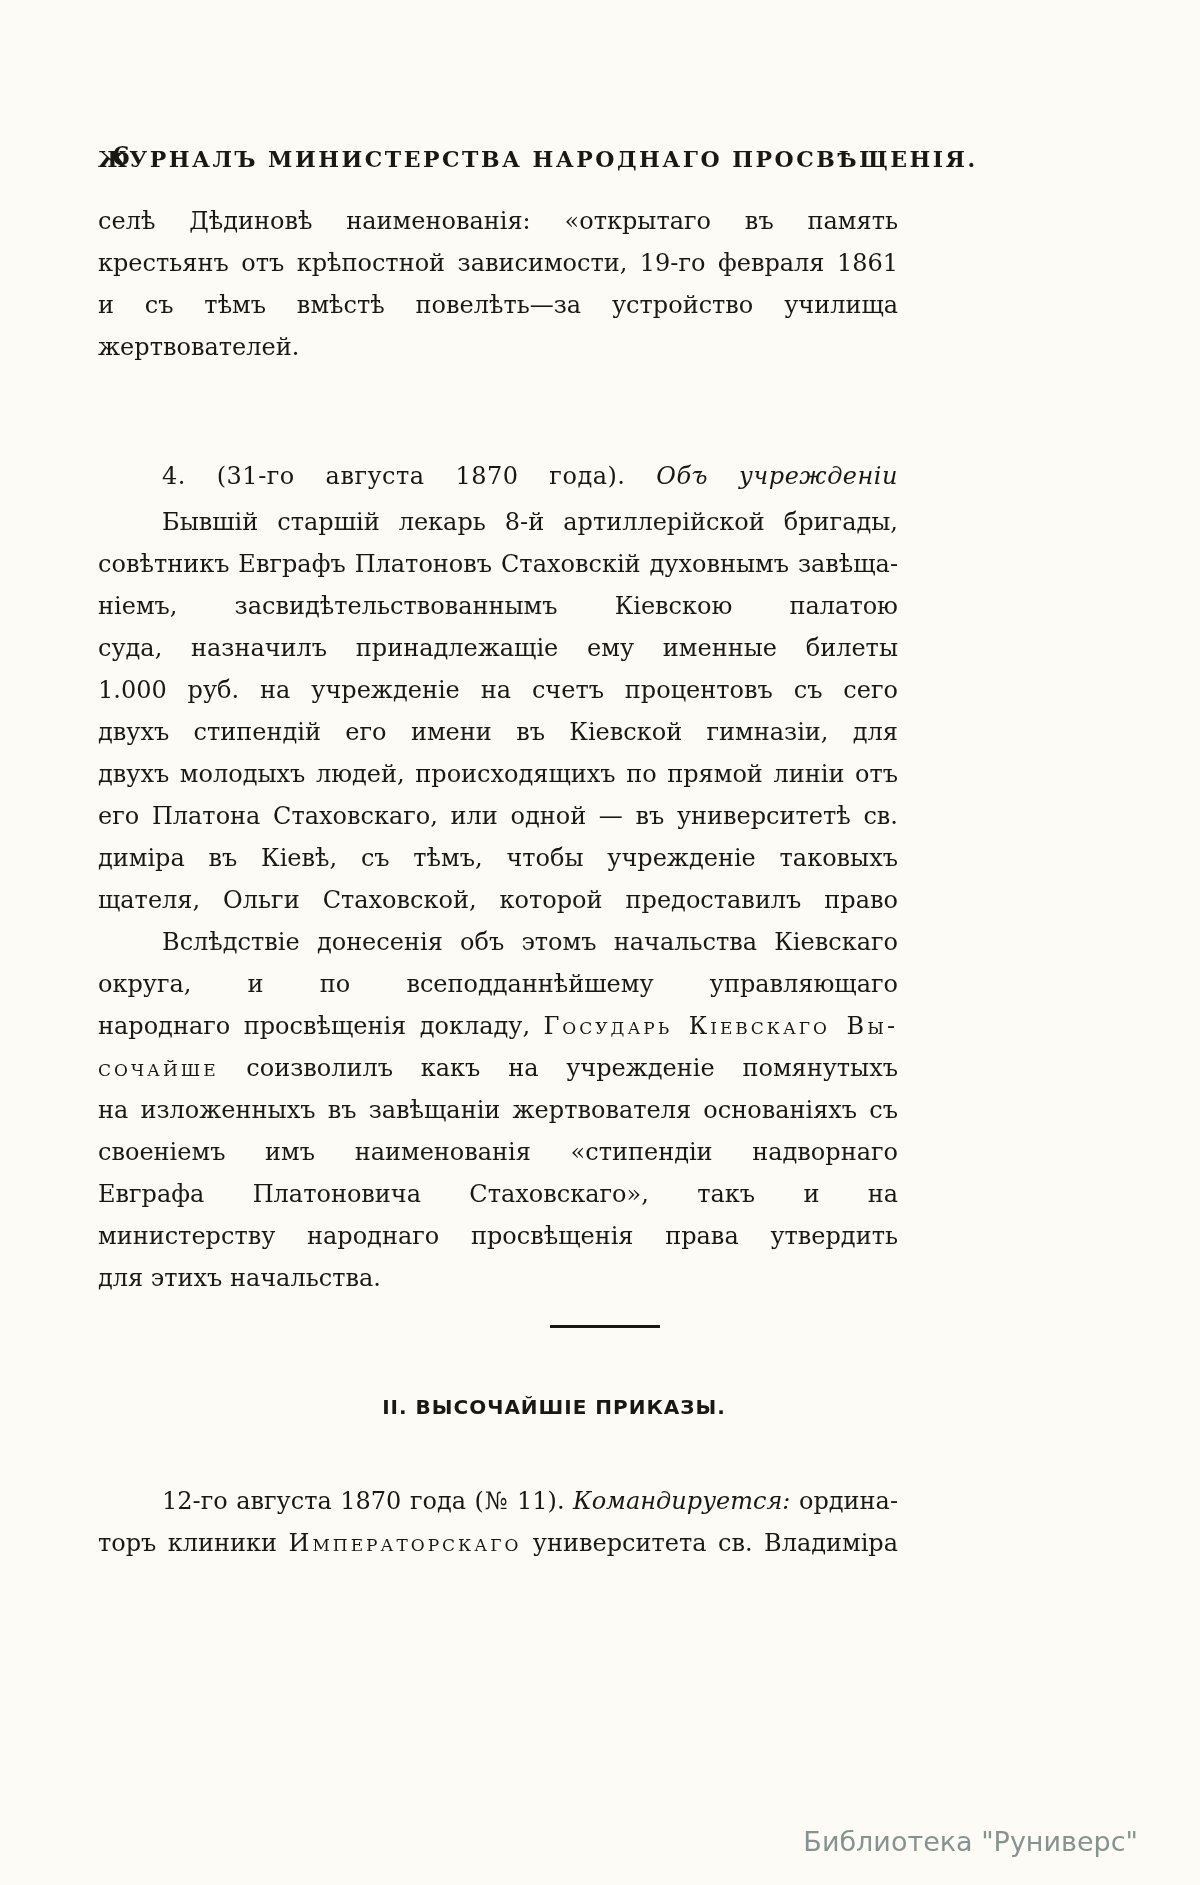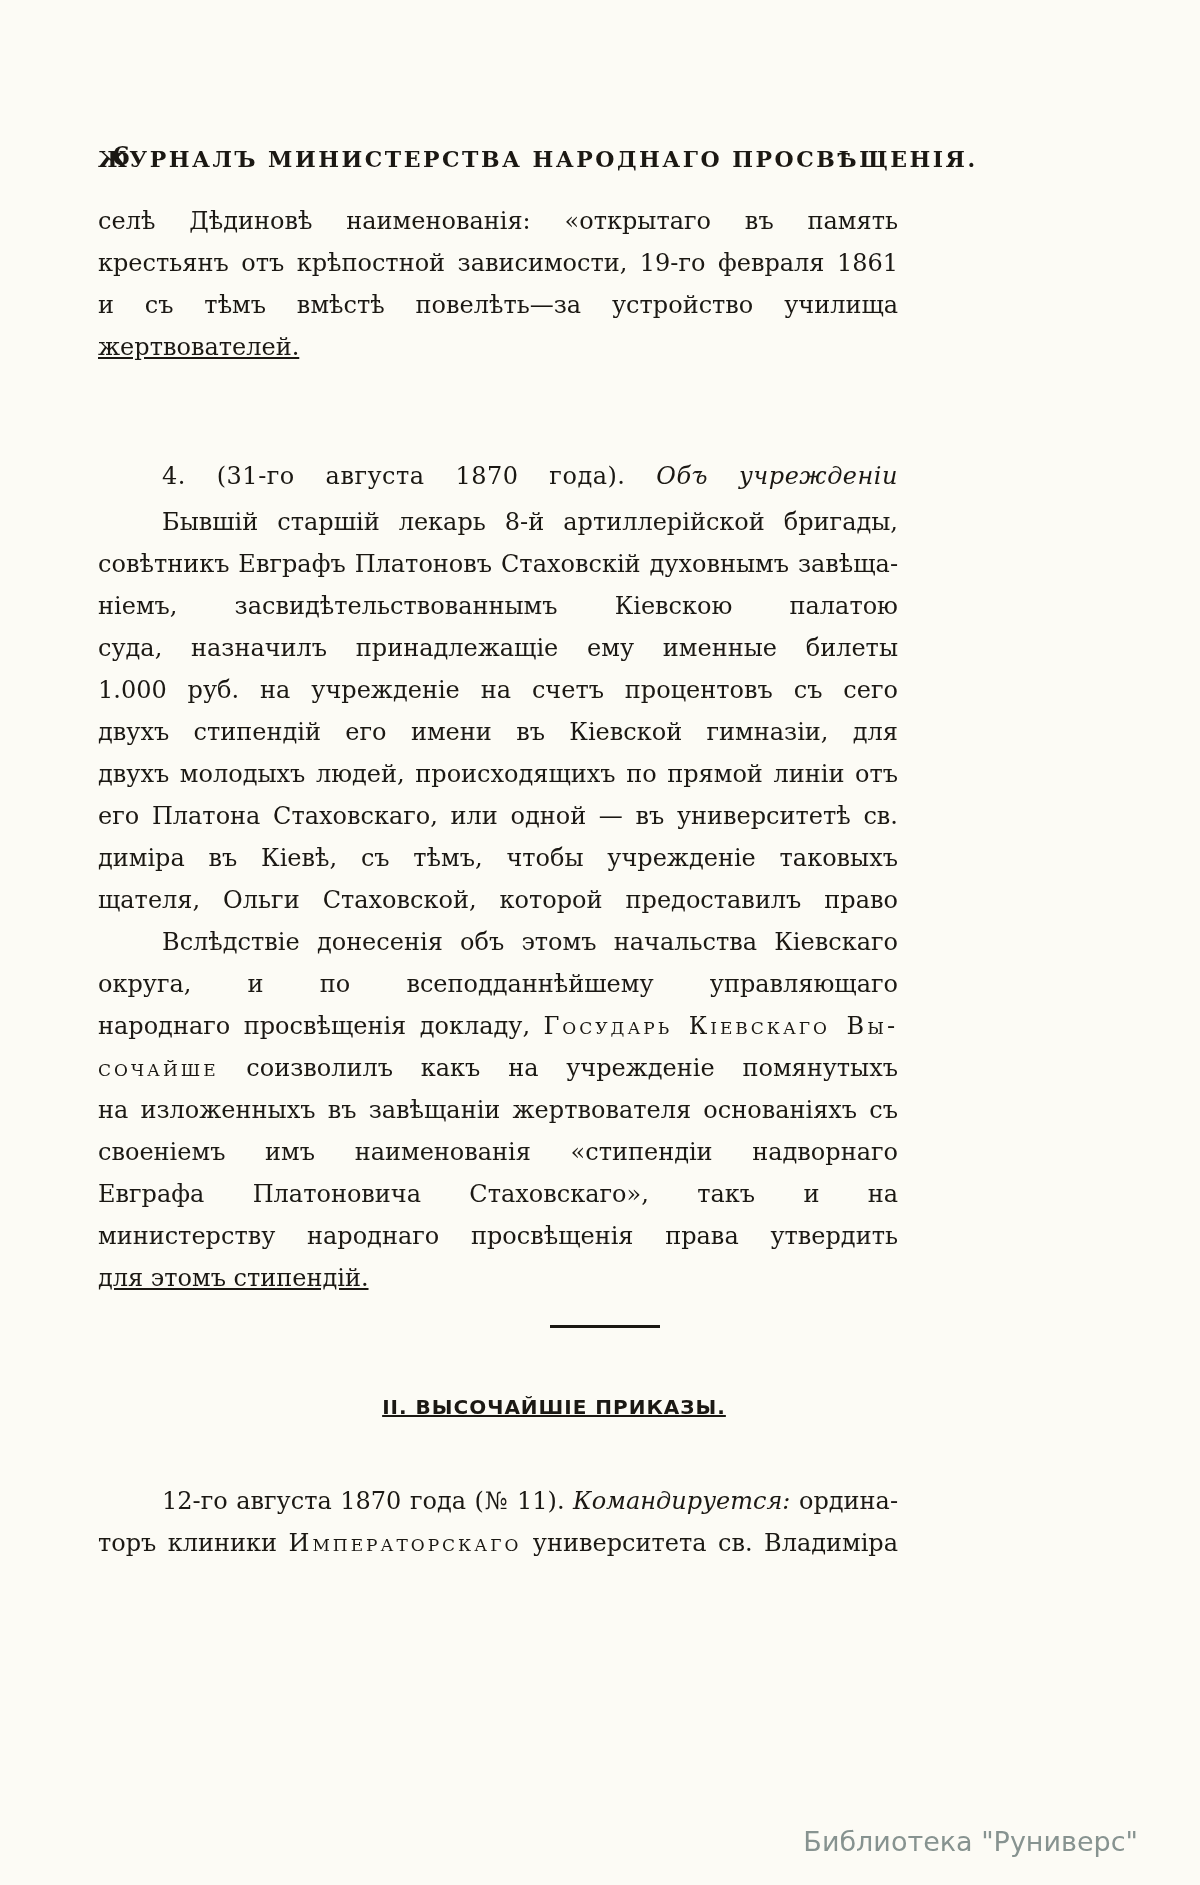--- a/index.html
+++ b/index.html
@@ -34,21 +34,21 @@
     font-size: 24px;
     line-height: 42px;
   }
   .para { margin: 0; }
   .ln {
     height: 42px;
     overflow: hidden;
     text-align: justify;
     text-align-last: justify;
   }
-  .ln.last { text-align-last: left; text-decoration: underline; }
+  .ln.last { text-align-last: left; }
   .para.indent .ln:first-child { text-indent: 64px; }
   .seg-i { font-style: italic; }
   .seg-sp { font-variant: small-caps; letter-spacing: 3px; }
   .para.heading { margin-top: 87px; margin-bottom: 4px; }
   .para.heading .ln { letter-spacing: 0.5px; }
   .rule {
     width: 110px;
     border-top: 3px solid #1a1712;
     margin: 26px 0 0 452px;
     height: 0;
@@ -106,21 +106,21 @@
       </div>
       <div class="para body indent">
         <div class="ln"><span class="seg-n">Вслѣдствіе донесенія объ этомъ начальства Кіевскаго учебнаго</span></div>
         <div class="ln"><span class="seg-n">округа, и по всеподданнѣйшему управляющаго министерствомъ</span></div>
         <div class="ln"><span class="seg-n">народнаго просвѣщенія докладу, </span><span class="seg-sp">Государь Кіевскаго Вы-</span></div>
         <div class="ln"><span class="seg-sp">сочайше</span><span class="seg-n"> соизволилъ какъ на учрежденіе помянутыхъ стипендій</span></div>
         <div class="ln"><span class="seg-n">на изложенныхъ въ завѣщаніи жертвователя основаніяхъ съ при-</span></div>
         <div class="ln"><span class="seg-n">своеніемъ имъ наименованія «стипендіи надворнаго совѣтника</span></div>
         <div class="ln"><span class="seg-n">Евграфа Платоновича Стаховскаго», такъ и на предоставленіе</span></div>
         <div class="ln"><span class="seg-n">министерству народнаго просвѣщенія права утвердить положеніе</span></div>
-        <div class="ln last"><span class="seg-n">для этомъ стипендій.</span></div>
+        <div class="ln last"><span class="seg-n">для этихъ начальства.</span></div>
       </div>
       <div class="rule"></div>
       <div class="para section-title">
         <div class="ln last"><span class="seg-n">II. ВЫСОЧАЙШІЕ ПРИКАЗЫ.</span></div>
       </div>
       <div class="para after-title indent">
         <div class="ln"><span class="seg-n">12-го августа 1870 года (№ 11). </span><span class="seg-i">Командируется:</span><span class="seg-n"> ордина-</span></div>
         <div class="ln"><span class="seg-n">торъ клиники </span><span class="seg-sp">Императорскаго</span><span class="seg-n"> университета св. Владиміра</span></div>
       </div>
     </div>

